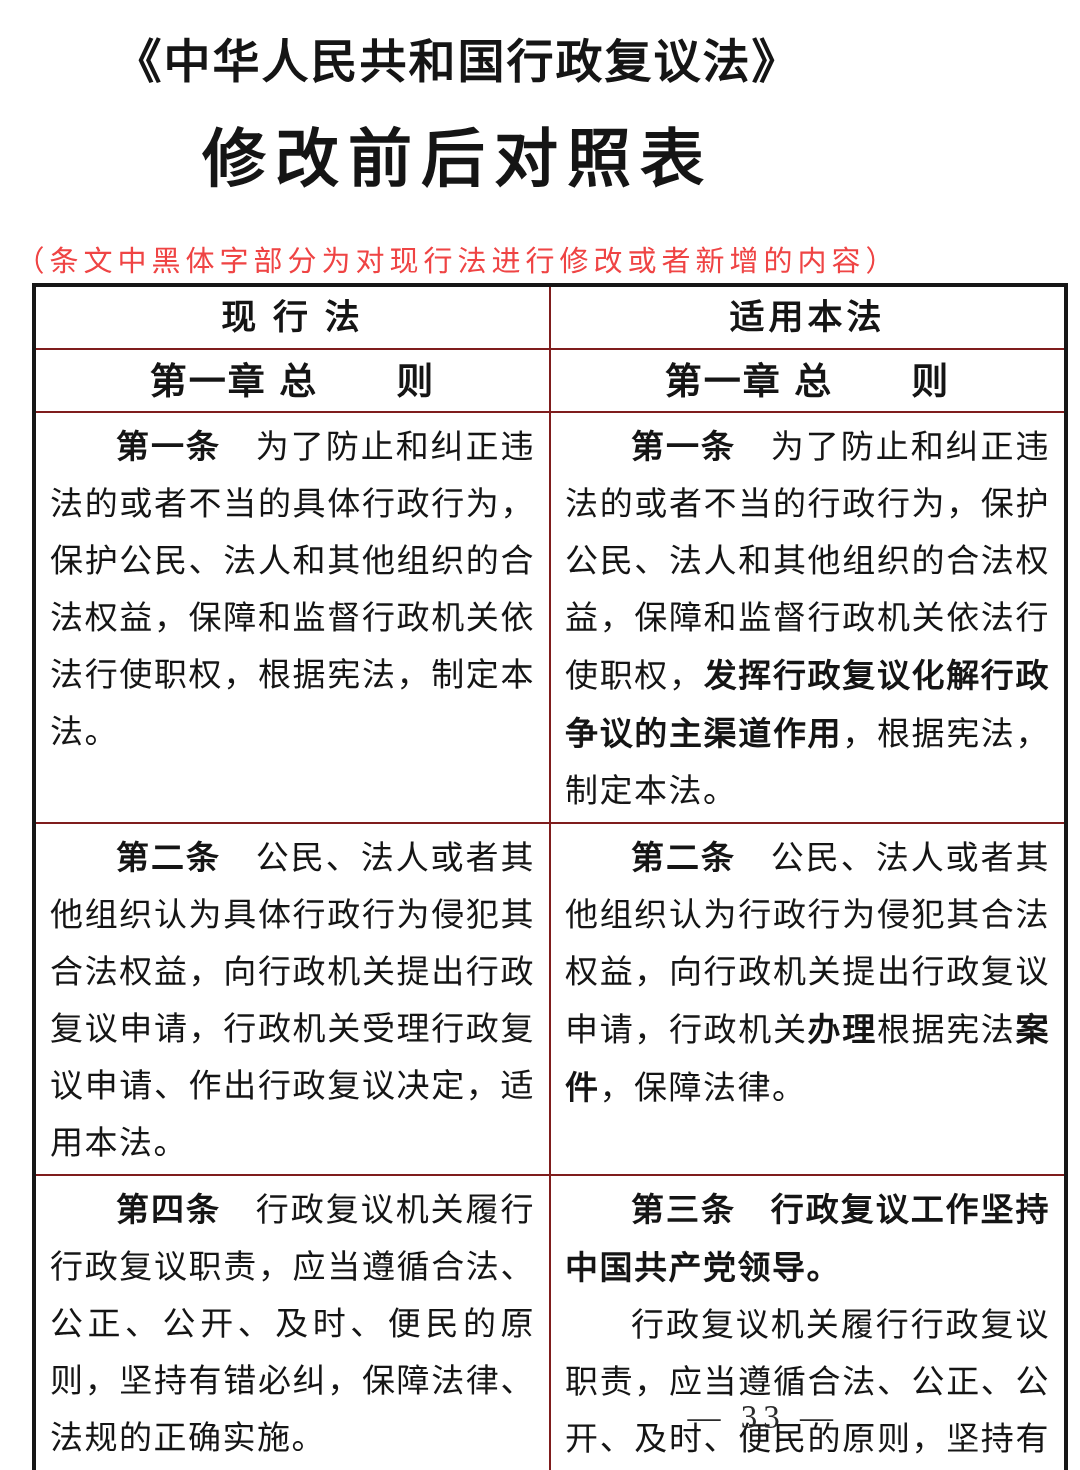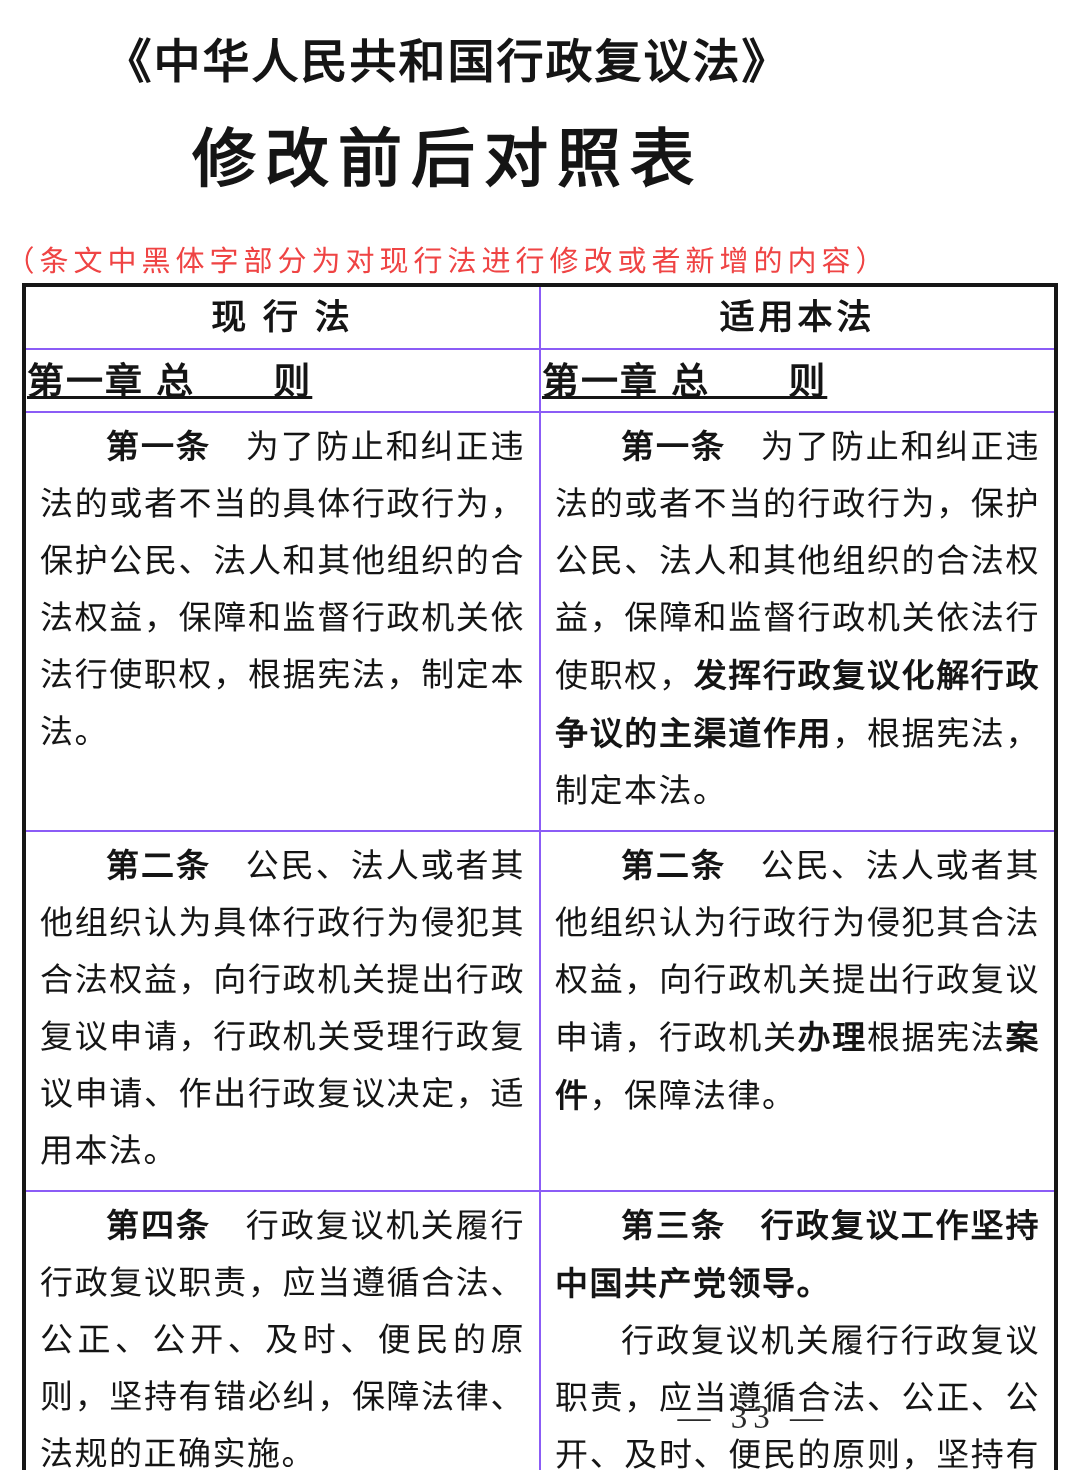--- a/index.html
+++ b/index.html
@@ -12,20 +12,21 @@
     height: 1470px;
     font-family: "Liberation Serif", "DejaVu Serif", serif;
     color: #151515;
     position: relative;
     overflow: hidden;
   }
   .page {
     position: relative;
     width: 895px;
     height: 1470px;
+    margin-left: 10px;
   }
   .title-line1 {
     padding-top: 34px;
     text-align: center;
     font-size: 47px;
     font-weight: 700;
     letter-spacing: 2px;
     line-height: 1.2;
   }
   .title-line2 {
@@ -46,47 +47,46 @@
   table.compare {
     position: absolute;
     left: 22px;
     top: 283px;
     width: 1036px;
     border-collapse: collapse;
     table-layout: fixed;
     border: 4px solid #161616;
   }
   table.compare td {
-    border: 2px solid #8b5cf6;
+    border: 2px solid #7f1d1d;
     vertical-align: top;
     background: #ffffff;
   }
   td.th-cell {
     height: 59px;
     text-align: center;
     vertical-align: middle;
     font-weight: 700;
     font-size: 35px;
     letter-spacing: 4px;
   }
   td.chapter-cell {
     height: 59px;
-    text-align: left;
+    text-align: center;
     vertical-align: middle;
     font-weight: 700;
     font-size: 37px;
     letter-spacing: 2px;
     font-family: "Liberation Sans", "DejaVu Sans", sans-serif;
-    text-decoration: underline;
   }
   tr.article-row-1 td { height: 334px; }
   tr.article-row-2 td { height: 282px; }
   tr.article-row-3 td { height: 338px; }
   td.body-cell {
-    padding: 5px 14px 10px 14px;
+    padding: 5px 14px 2px 14px;
     font-size: 33px;
   }
   .para {
     margin: 0;
     text-indent: 2em;
     line-height: 57px;
     text-align: justify;
     letter-spacing: 1.5px;
   }
   .para .b {

